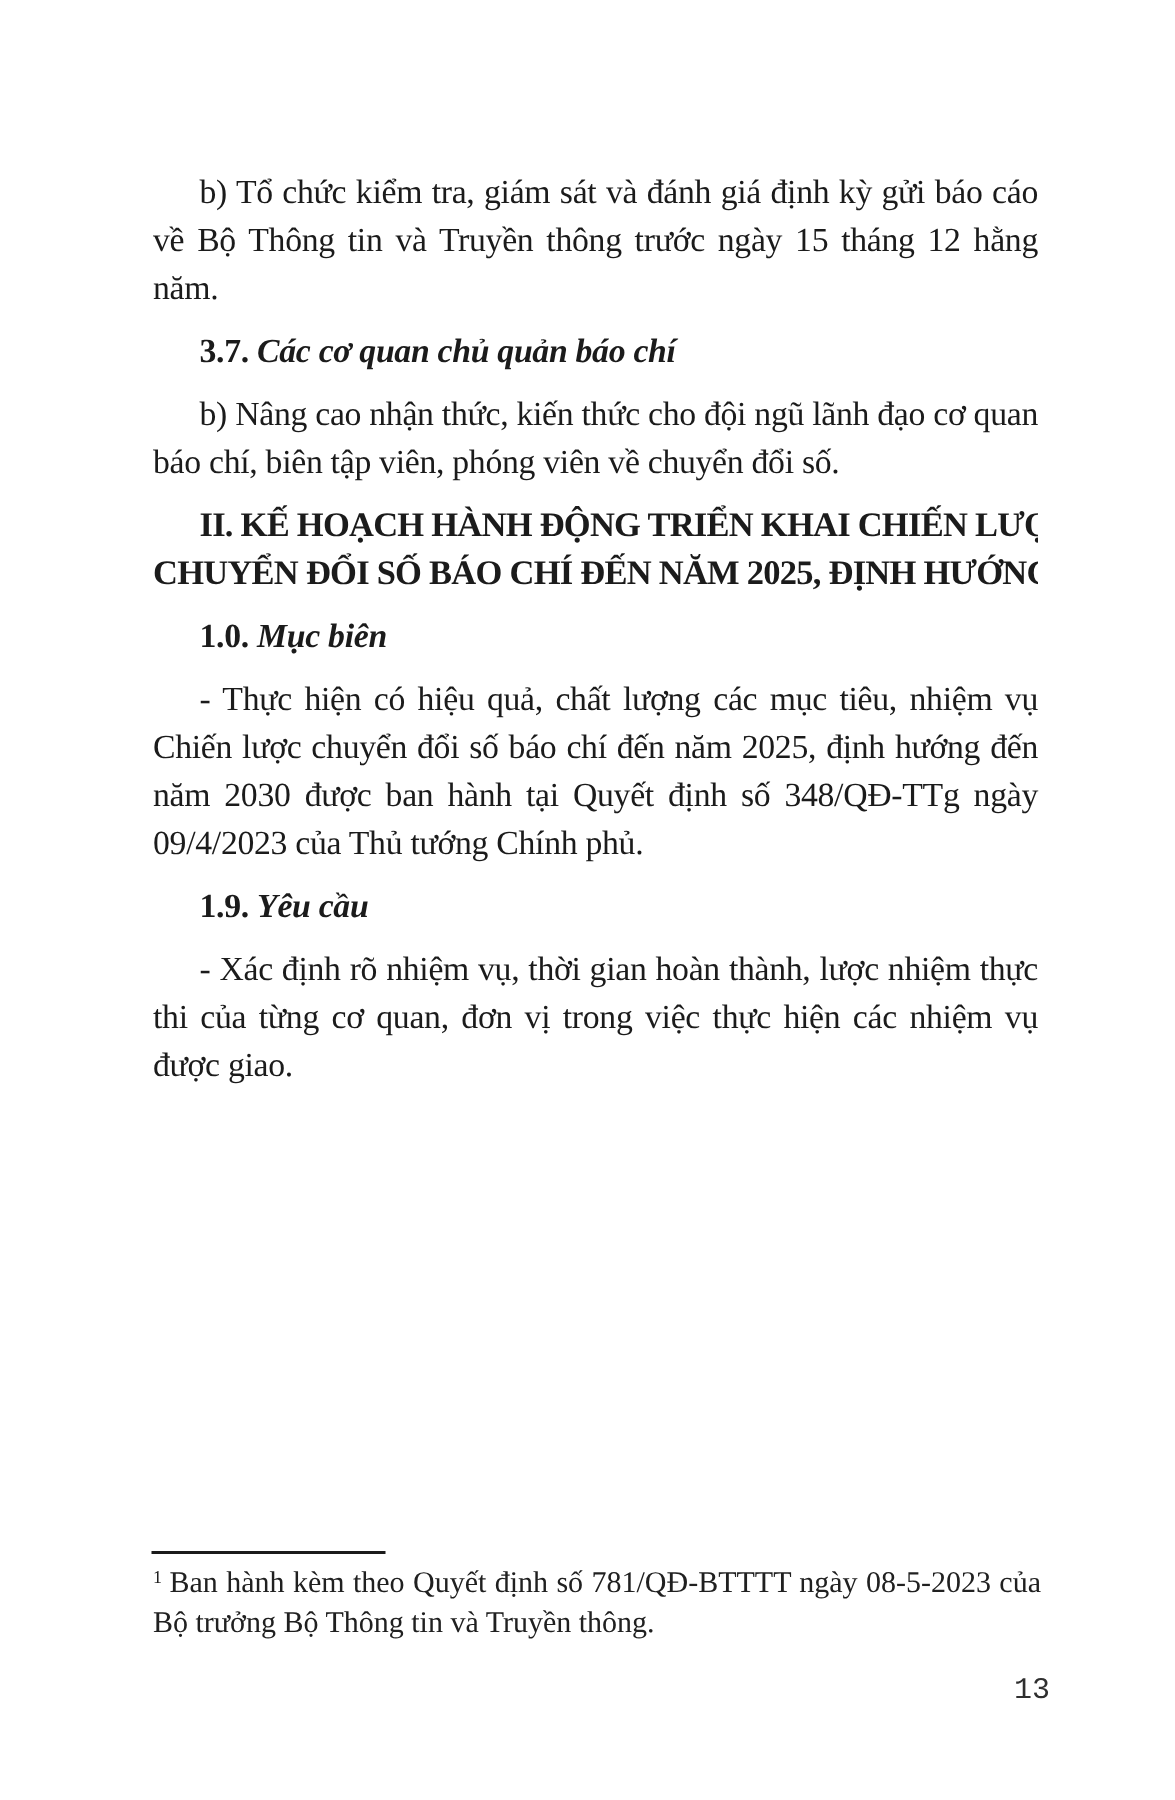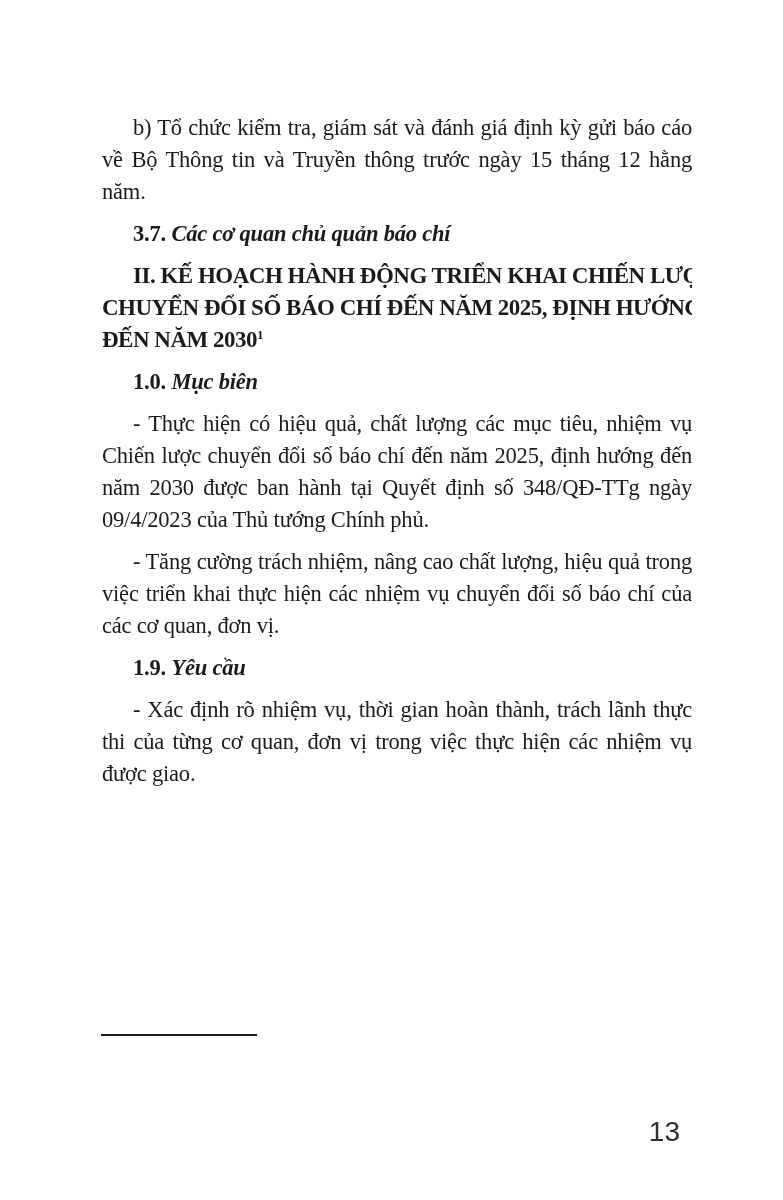--- a/index.html
+++ b/index.html
@@ -74,56 +74,56 @@
     color: #202020;
   }
   .footnote sup {
     font-size: 12px;
     line-height: 0;
     vertical-align: 6px;
     margin-right: 5px;
   }
   .pagenum {
     position: absolute;
-    top: 1116px; right: 102px;
-    font-family: Liberation Sans, sans-serif;
-    font-size: 28px;
+    top: 1116px; right: 82px;
+    font-family: Liberation Mono, monospace;
+    font-size: 20px;
     color: #2f2f2f;
   }
 </style>
 </head>
 <body>
 
 <div class="page">
 
   <main class="content">
 
     <p class="para">b) Tổ chức kiểm tra, giám sát và đánh giá định kỳ gửi báo cáo về Bộ Thông tin và Truyền thông trước ngày 15 tháng 12 hằng năm.</p>
 
     <h3 class="sub-heading"><span class="num">3.7.</span> <span class="title-italic">Các cơ quan chủ quản báo chí</span></h3>
 
 
+    <p class="para">b) Nâng cao nhận thức, kiến thức cho đội ngũ lãnh đạo cơ quan báo chí, biên tập viên, phóng viên về chuyển đổi số.</p>
 
     <h2 class="sec-heading">
       <div class="h2line h2first">II. KẾ HOẠCH HÀNH ĐỘNG TRIỂN KHAI CHIẾN LƯỢC</div>
       <div class="h2line">CHUYỂN ĐỔI SỐ BÁO CHÍ ĐẾN NĂM 2025, ĐỊNH HƯỚNG</div>
-      <div class="h2line h2last"><span>ĐẾN NĂM 2030</span><sup class="fref">1</sup></div>
     </h2>
 
 
     <h3 class="sub-heading"><span class="num">1.0.</span> <span class="title-italic">Mục biên</span></h3>
 
     <p class="para">- Thực hiện có hiệu quả, chất lượng các mục tiêu, nhiệm vụ Chiến lược chuyển đổi số báo chí đến năm 2025, định hướng đến năm 2030 được ban hành tại Quyết định số 348/QĐ-TTg ngày 09/4/2023 của Thủ tướng Chính phủ.</p>
 
-    <p class="para">- Tăng cường trách nhiệm, nâng cao chất lượng, hiệu quả trong việc triển khai thực hiện các nhiệm vụ chuyển đổi số báo chí của các cơ quan, đơn vị.</p>
 
     <h3 class="sub-heading"><span class="num">1.9.</span> <span class="title-italic">Yêu cầu</span></h3>
 
-    <p class="para">- Xác định rõ nhiệm vụ, thời gian hoàn thành, trách lãnh thực thi của từng cơ quan, đơn vị trong việc thực hiện các nhiệm vụ được giao.</p>
+    <p class="para">- Xác định rõ nhiệm vụ, thời gian hoàn thành, lược nhiệm thực thi của từng cơ quan, đơn vị trong việc thực hiện các nhiệm vụ được giao.</p>
 
   </main>
 
   <div class="footnote-rule"></div>
 
+  <div class="footnote"><sup>1</sup><span>Ban hành kèm theo Quyết định số 781/QĐ-BTTTT ngày 08-5-2023 của Bộ trưởng Bộ Thông tin và Truyền thông.</span></div>
 
   <div class="pagenum">13</div>
 
 </div>
 
 </body></html>

